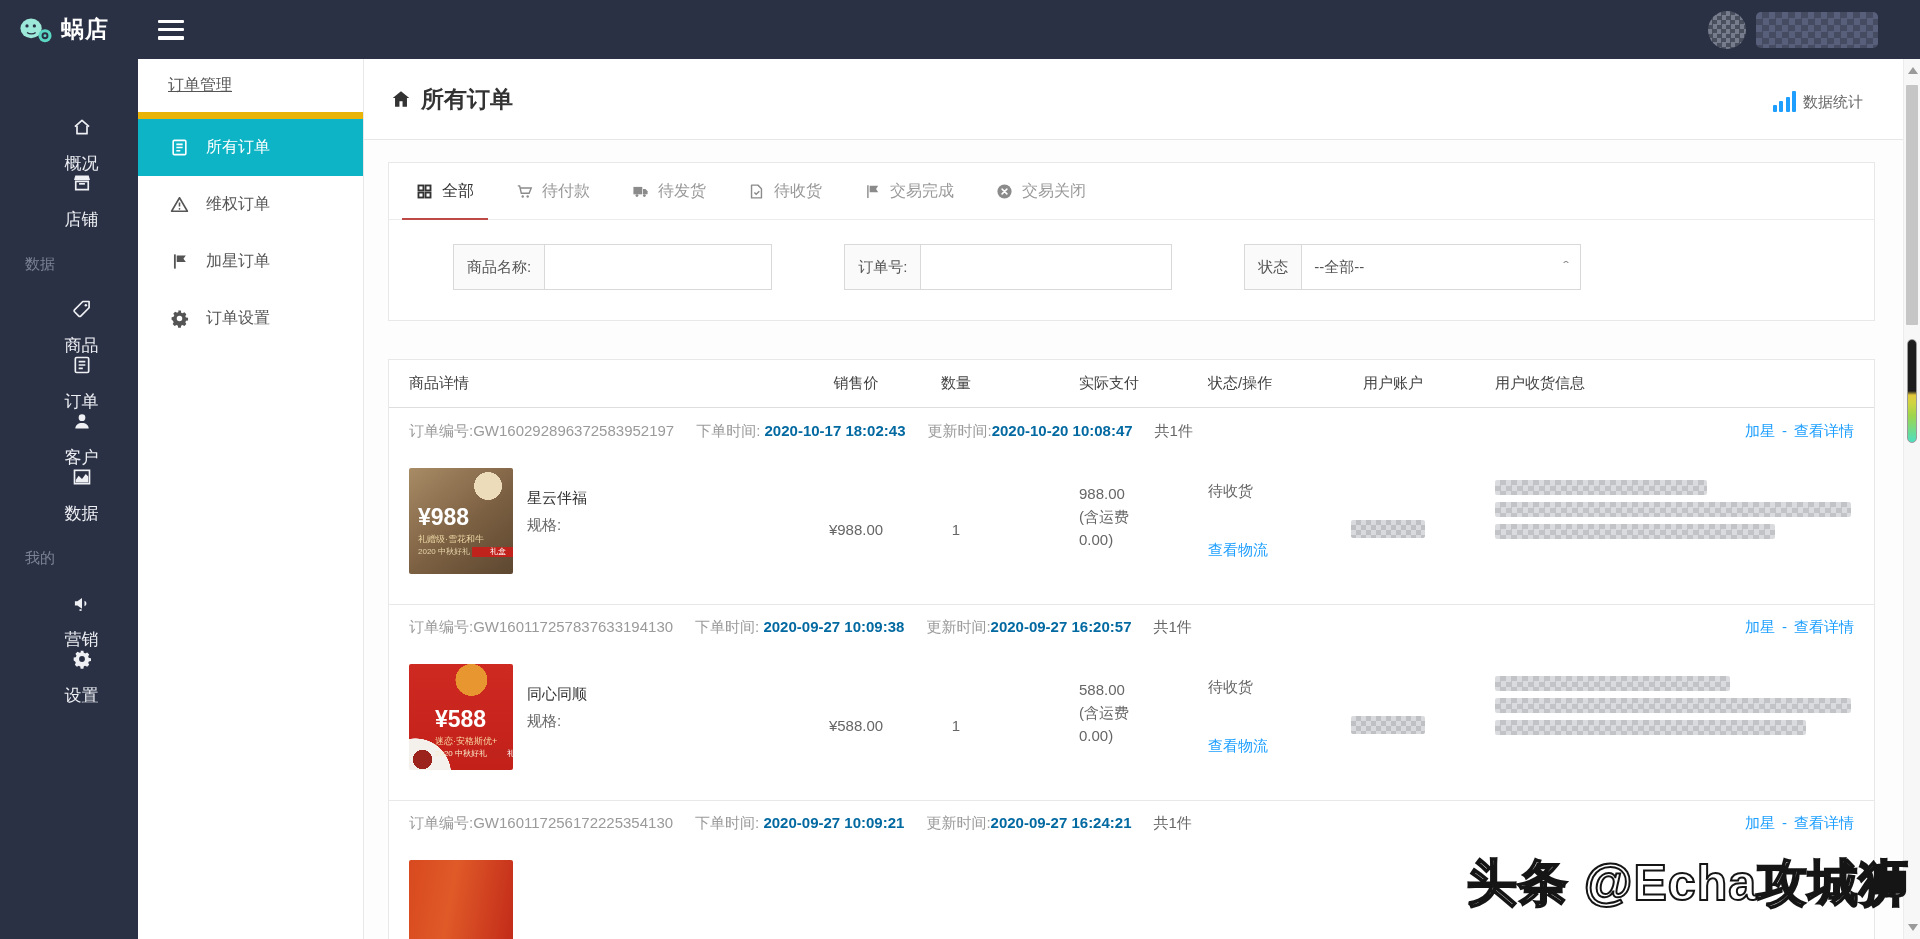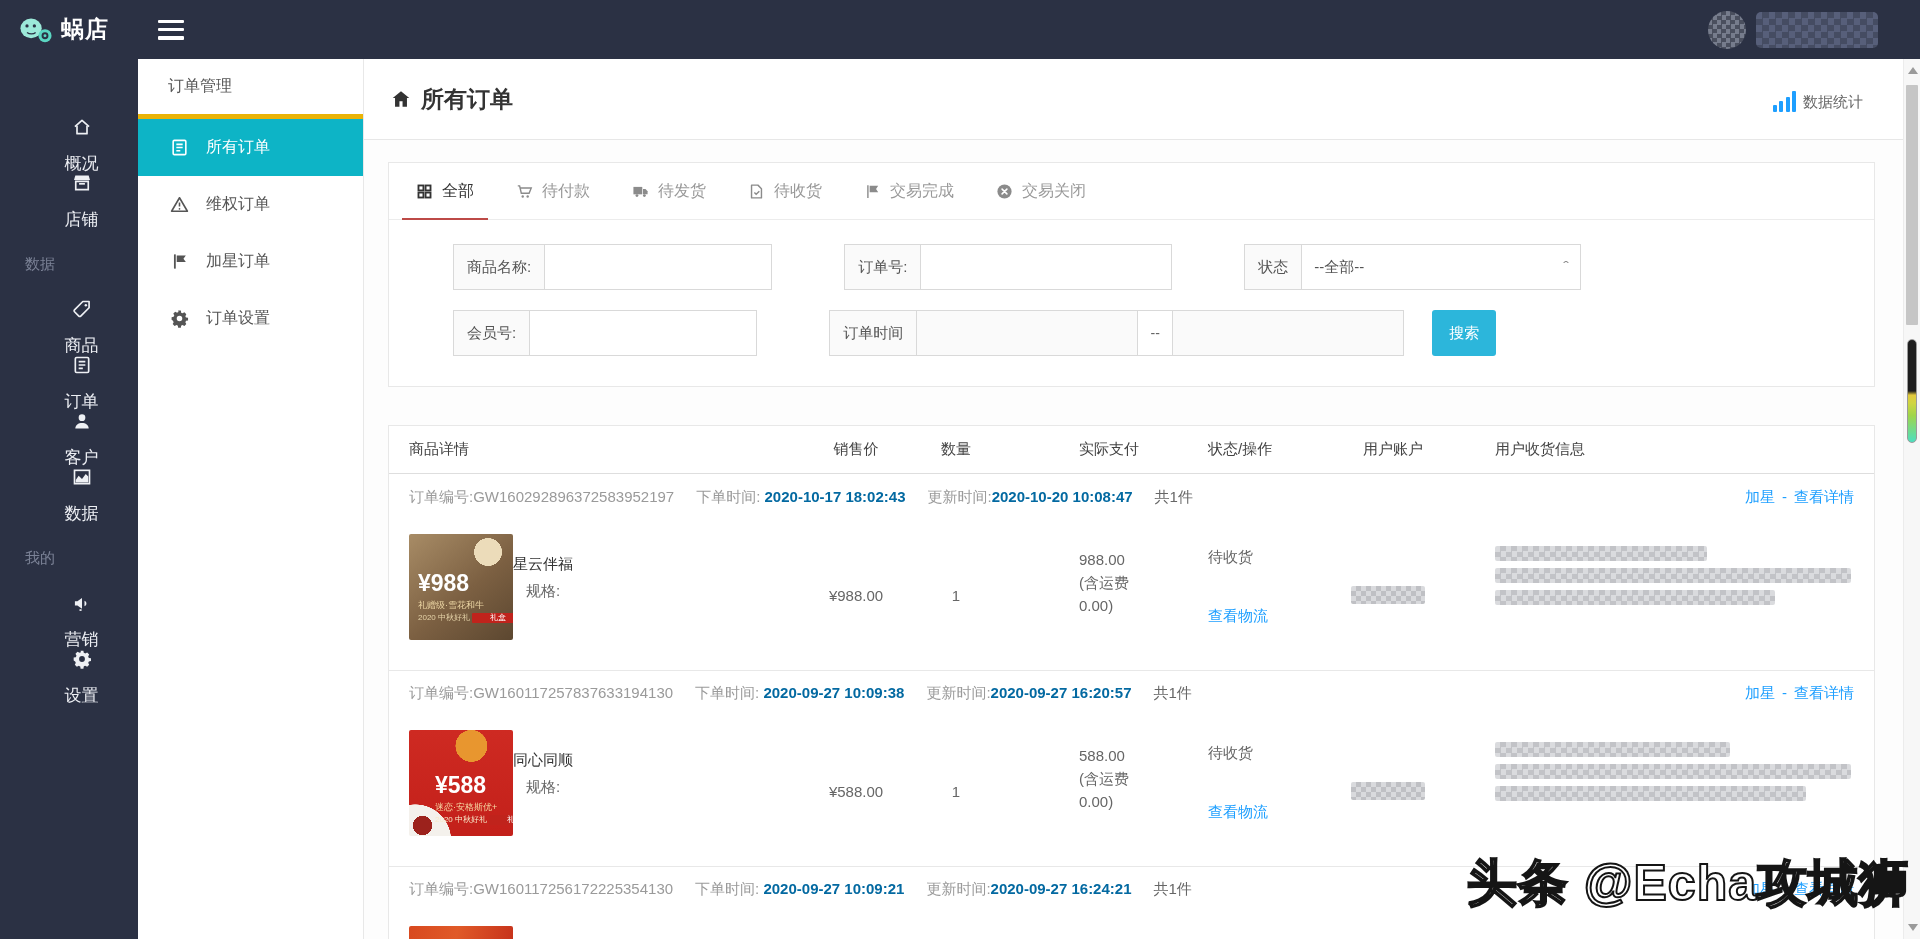--- a/index.html
+++ b/index.html
@@ -19,21 +19,21 @@
 
   
   .sidebar { position:absolute; top:59px; left:0; width:138px; height:880px; background:#2b3144; padding-top:58px; z-index:5; }
   .side-item { height:56px; display:flex; align-items:center; padding-left:25px; gap:15px; color:#edeff4; font-size:17px; cursor:pointer;flex-direction:column; }
   .side-item svg { width:20px; height:20px; color:#eef0f4; flex-shrink:0; }
   .side-section { height:70px; display:flex; align-items:center; padding-left:25px; color:#79descendant;} 
   .side-section { color:#7b8296; font-size:15px; }
 
   
   .submenu { position:absolute; top:59px; left:138px; width:226px; height:880px; background:#fff; border-right:1px solid #e8e8e8; z-index:5; }
-  .submenu-title { height:60px; display:flex; align-items:center; padding-left:30px; color:#555; font-size:16px; border-bottom:5px solid #eab308; }
+  .submenu-title { height:60px; display:flex; align-items:center; padding-left:30px; color:#555; font-size:16px; border-bottom:7px solid #eab308;text-decoration:underline; }
   .sub-item { height:57px; display:flex; align-items:center; padding-left:32px; gap:17px; color:#555; font-size:16px; cursor:pointer; }
   .sub-item svg { width:19px; height:19px; color:#555; flex-shrink:0; }
   .sub-item.active { background:#0db4c6; color:#fff; }
   .sub-item.active svg { color:#fff; }
 
   
   .main { position:absolute; top:59px; left:364px; width:1539px; height:880px; background:#fdfdfd; overflow:hidden; }
   .page-head { height:81px; border-bottom:1px solid #e7e7e7; display:flex; align-items:center; padding:0 40px 0 26px; background:#fff; }
   .page-title { font-size:23px; font-weight:bold; color:#333; display:flex; align-items:center; gap:9px; }
   .page-title svg { width:22px; height:22px; color:#333; }
@@ -96,21 +96,21 @@
       linear-gradient(#ce2a22,#c3201a); }
   .img3 { background:linear-gradient(100deg,#d8491f 0%,#e05a28 40%,#c02818 100%); }
   .img-txt { position:absolute; left:9px; top:36px; color:#fff; line-height:1.2; }
   .img2 .img-txt { left:26px; top:42px; }
   .img-price { font-size:23px; font-weight:bold; }
   .img-sub { font-size:9px; color:#ecd6a4; margin-top:2px; white-space:nowrap; }
   .img-badge { font-size:8px; color:#e5d3a8; margin-top:3px; display:flex; align-items:center; gap:2px; white-space:nowrap; }
   .img-badge .chip { background:#c0231c; color:#fff; padding:0 18px; border-radius:1px; font-size:8px; }
   .img2 .img-sub { color:#f7dca6; }
   .img2 .img-badge { color:#f7e9c9; }
-  .prod-info { margin-top:30px; line-height:27px;text-align:center; }
+  .prod-info { margin-left:14px; margin-top:30px; line-height:27px; }
   .prod-name { color:#333; }
   .prod-spec { color:#666; }
   .cell-center { align-self:center; }
   .paid-block { margin-top:28px; line-height:23px; }
   .status-block { margin-top:28px; }
   .logistics { color:#1e9fff; margin-top:40px; cursor:pointer; }
   .acct-blur { align-self:center; height:18px; width:74px; border-radius:2px; background:repeating-conic-gradient(#bfc0c4 0% 25%, #d9dadd 0% 50%) 0 0/10px 10px; }
   .addr-block { margin-top:26px; display:flex; flex-direction:column; gap:7px; }
   .addr-bar { height:15px; border-radius:2px; background:repeating-conic-gradient(#c2c3c7 0% 25%, #dadbde 0% 50%) 0 0/11px 11px; }
   .w-a { width:56%; } .w-b { width:94%; margin-left:0; } .w-c { width:74%; }
@@ -372,33 +372,20 @@
             <input type="text" style="width: 252px;">
           </div>
           <div class="fgroup">
             <span class="flabel">状态</span>
             <div class="fselect">
               <span>--全部--</span>
               <span class="chev">ˆ</span>
             </div>
           </div>
         </div>
-        <div class="frow">
-          <div class="fgroup">
-            <span class="flabel">会员号:</span>
-            <input type="text" style="width: 228px;">
-          </div>
-          <div class="fgroup">
-            <span class="flabel">订单时间</span>
-            <input type="text" class="gray" style="width: 222px;">
-            <span class="fsep">--</span>
-            <input type="text" class="gray" style="width: 232px;">
-          </div>
-          <button class="search-btn">搜索</button>
-        </div>
       </div>
     </section>
 
     <section class="card table-card">
       <div class="tgrid thead">
         <span class="c1">商品详情</span>
         <span class="c2">销售价</span>
         <span class="c3">数量</span>
         <span class="c4">实际支付</span>
         <span class="c5">状态/操作</span>

